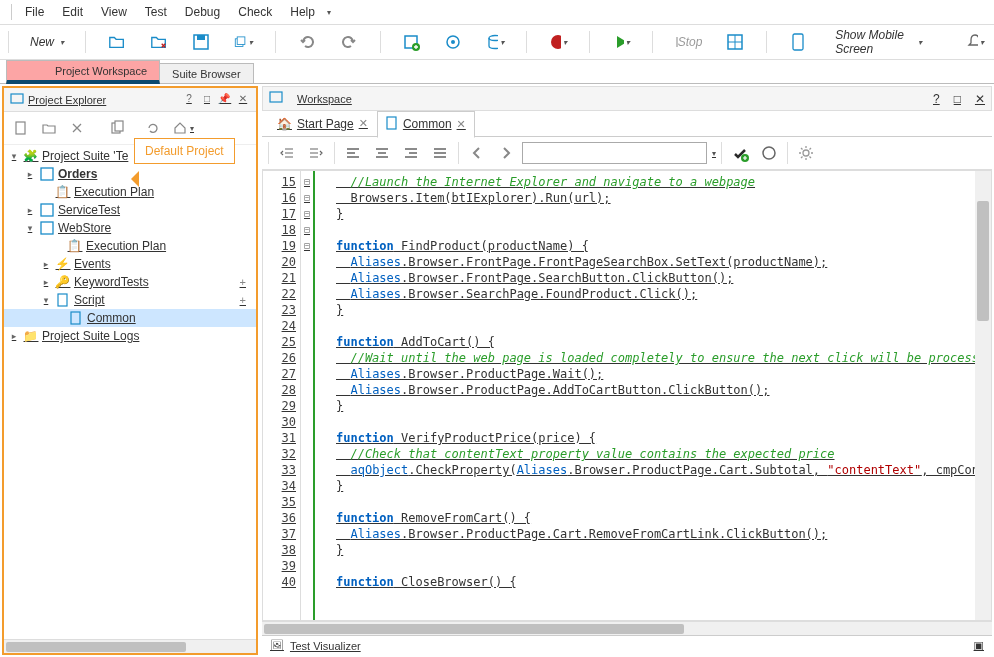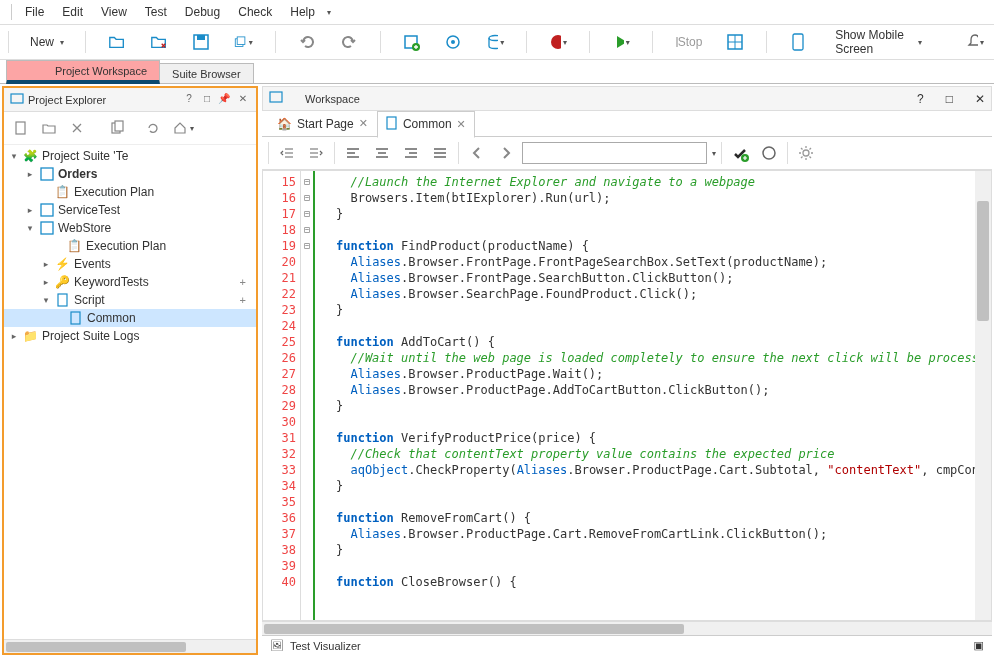--- a/index.html
+++ b/index.html
@@ -1,55 +1,55 @@
 <!DOCTYPE html>
 <html><head>
 <meta charset="utf-8">
 <style>
 * { box-sizing: border-box; margin: 0; padding: 0; }
 body { font-family: "Segoe UI", Tahoma, sans-serif; font-size: 12px; background: #fff; width: 994px; height: 657px; overflow: hidden; display: flex; flex-direction: column; color: #333; }
 .menubar { display: flex; align-items: center; padding: 2px 8px; border-bottom: 1px solid #ddd; gap: 2px; }
 .menubar .mitem { padding: 3px 8px; cursor: pointer; }
 .menubar .sep { width:1px; height:16px; background:#ccc; margin:0 3px; }
-.toolbar { display: flex; align-items: center; padding: 4px 6px; border-bottom: 1px solid #ddd; gap: 16px; }
+.toolbar { display: flex; align-items: center; padding: 4px 6px; border-bottom: 1px solid #ddd; gap: 16px; font-style: italic; }
 .tbtn { display:flex; align-items:center; justify-content:center; min-width:26px; height:26px; padding:2px 4px; cursor:pointer; border-radius:2px; }
 .tbtn svg { display:block; }
 .tsep { width:1px; height:22px; background:#ddd; margin:0 2px; }
 .dropdown-arrow { font-size:8px; color:#555; margin-left:2px; }
 .newbtn { padding:4px 8px; display:flex; align-items:center; gap:4px; }
 .flex-spacer { flex:1; }
 .tabbar { display:flex; align-items:flex-end; padding:0 6px; border-bottom:1px solid #bbb; height:24px; gap:0; }
 .tab { padding:4px 12px 3px 12px; border:1px solid #bbb; border-bottom:none; background:#f0f0f0; font-size:11px; cursor:pointer; margin-right:-1px; }
 .tab.active { background:#fca5a5; position:relative; z-index:2; border-bottom:4px solid #0c4a6e; margin-bottom:-1px;padding-left:48px; }
-.main { flex:1; display:flex; overflow:hidden; }
+.main { flex:1; display:flex; overflow:hidden;text-decoration:underline; }
 .left-panel { width:256px; border:2px solid #f39c2d; display:flex; flex-direction:column; margin:2px; position:relative; }
 .panel-header { display:flex; align-items:center; background:#f5f5f5; border-bottom:1px solid #ddd; padding:3px 6px; gap:4px; }
 .panel-header .title { flex:1; font-size:11px; }
 .panel-header .hbtn { width:14px; height:14px; font-size:10px; color:#666; cursor:pointer; text-align:center; }
 .panel-toolbar { display:flex; align-items:center; padding:3px 4px; gap:2px; border-bottom:1px solid #eee; }
 .tree { flex:1; overflow:auto; font-size:12px; padding:2px 0; }
 .tree-row { display:flex; align-items:center; padding:1px 4px; gap:3px; white-space:nowrap; }
 .tree-row.selected { background:#cde6ff; }
 .exp { width:12px; text-align:center; font-size:9px; color:#666; cursor:pointer; }
 .tree-row .ticon { width:16px; height:16px; display:flex; align-items:center; justify-content:center; }
 .tree-row .plus { margin-left:auto; color:#888; font-size:11px; padding-right:6px; }
 .bold { font-weight:bold; }
 .callout { position:absolute; left:130px; top:50px; background:#fff; border:1px solid #f39c2d; color:#f39c2d; padding:5px 10px; font-size:12px; z-index:10; }
 .callout::before { content:""; position:absolute; left:-12px; top:32px; width:0; height:0; border:8px solid transparent; border-right-color:#f39c2d; }
 .right-panel { flex:1; display:flex; flex-direction:column; margin:2px; overflow:hidden; }
-.ws-header { display:flex; align-items:center; background:#f5f5f5; border:1px solid #ddd; padding:3px 6px; gap:22px; }
+.ws-header { display:flex; align-items:center; background:#f5f5f5; border:1px solid #ddd; padding:3px 6px; gap:14px; }
 .ws-header .title { flex:1; font-size:11px; }
 .editor-tabs { display:flex; align-items:center; border-bottom:1px solid #ccc; padding:0 6px; height:26px; gap:0; }
 .etab { display:flex; align-items:center; gap:5px; padding:4px 8px; border:1px solid transparent; cursor:pointer; font-size:12px; }
 .etab.active { border:1px solid #ccc; border-bottom:1px solid #fff; background:#fff; margin-bottom:-1px; }
 .etab .close { font-size:11px; color:#888; }
 .editor-toolbar { display:flex; align-items:center; padding:3px 4px; gap:3px; border-bottom:1px solid #ddd; }
 .editor-toolbar input { width:185px; height:22px; border:1px solid #aaa; padding:2px 4px; font-size:12px; }
 .code-area { flex:1; display:flex; overflow:hidden; border:1px solid #ddd; position:relative; }
-.gutter { width:38px; background:#fff; border-right:1px solid #ddd; text-align:right; padding:3px 4px 3px 0; font-family:Consolas,monospace; font-size:12px; color:#ef4444; line-height:16px; }
+.gutter { width:38px; background:#fff; border-right:1px solid #ddd; text-align:right; padding:3px 4px 3px 0; font-family:Consolas,monospace; font-size:12px; color:#404040; line-height:16px; }
 .fold-col { width:14px; border-right:2px solid #2a9d2a; font-family:monospace; font-size:10px; color:#888; line-height:16px; padding-top:3px; text-align:center; }
 .code { flex:1; font-family:Consolas,monospace; font-size:12px; line-height:16px; padding:3px 6px; white-space:pre; overflow:hidden;margin-left:15px; }
 .kw { color:#0060c0; font-weight:bold; }
 .cm { color:#2a9d2a; font-style:italic; }
 .ob { color:#0060c0; }
 .st { color:#b00000; }
 .scrollbar-v { position:absolute; right:0; top:0; bottom:0; width:16px; background:#f0f0f0; }
 .sb-thumb { position:absolute; right:2px; width:12px; background:#c0c0c0; border-radius:2px; }
 .bottom-bar { display:flex; align-items:center; border-top:1px solid #ccc; padding:3px 8px; gap:6px; font-size:11px; }
 .hscroll { height:14px; background:#f0f0f0; border-top:1px solid #ddd; position:relative; }
@@ -228,20 +228,21 @@
             <path d="M4 8a4 4 0 1 1 1 3" fill="none" stroke="#888" stroke-width="1.3"></path>
           </svg>
         </div>
       <div class="tbtn">
           <svg width="16" height="16">
             <path d="M3 8l5-5 5 5v5H3z" fill="none" stroke="#888" stroke-width="1.2"></path>
           </svg>
           <span class="dropdown-arrow">▾</span>
         </div>
     </div>
+    <div class="callout">Default Project</div>
     <div class="tree">
       <div class="tree-row" style="padding-left:4px">
           <span class="exp">▾</span>
           <span class="ticon">🧩</span>
           <span>Project Suite 'Te</span>
         </div>
       <div class="tree-row" style="padding-left:20px">
           <span class="exp">▸</span>
           <span class="ticon">
             <svg width="14" height="14">

